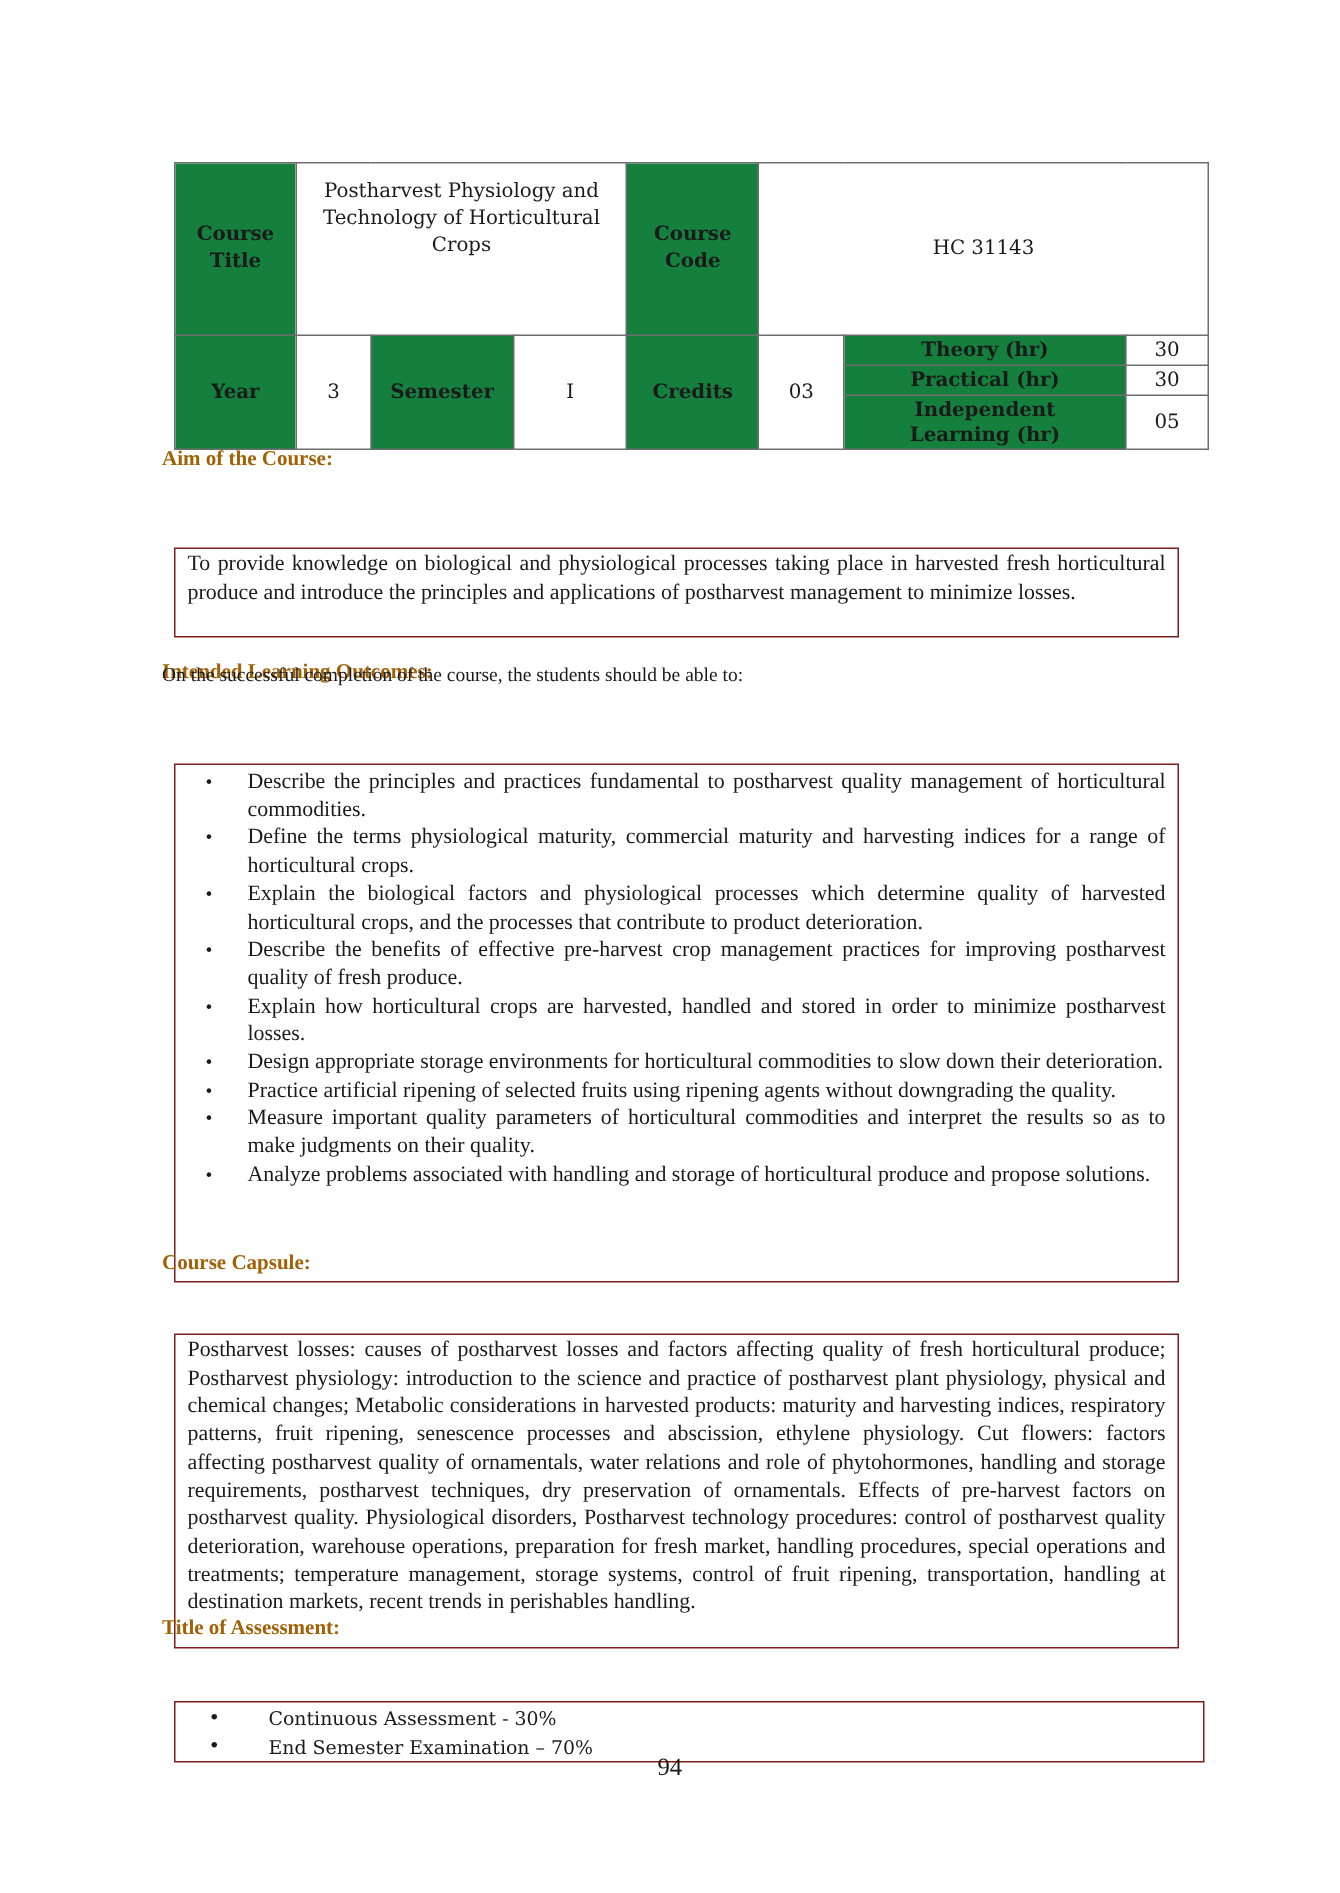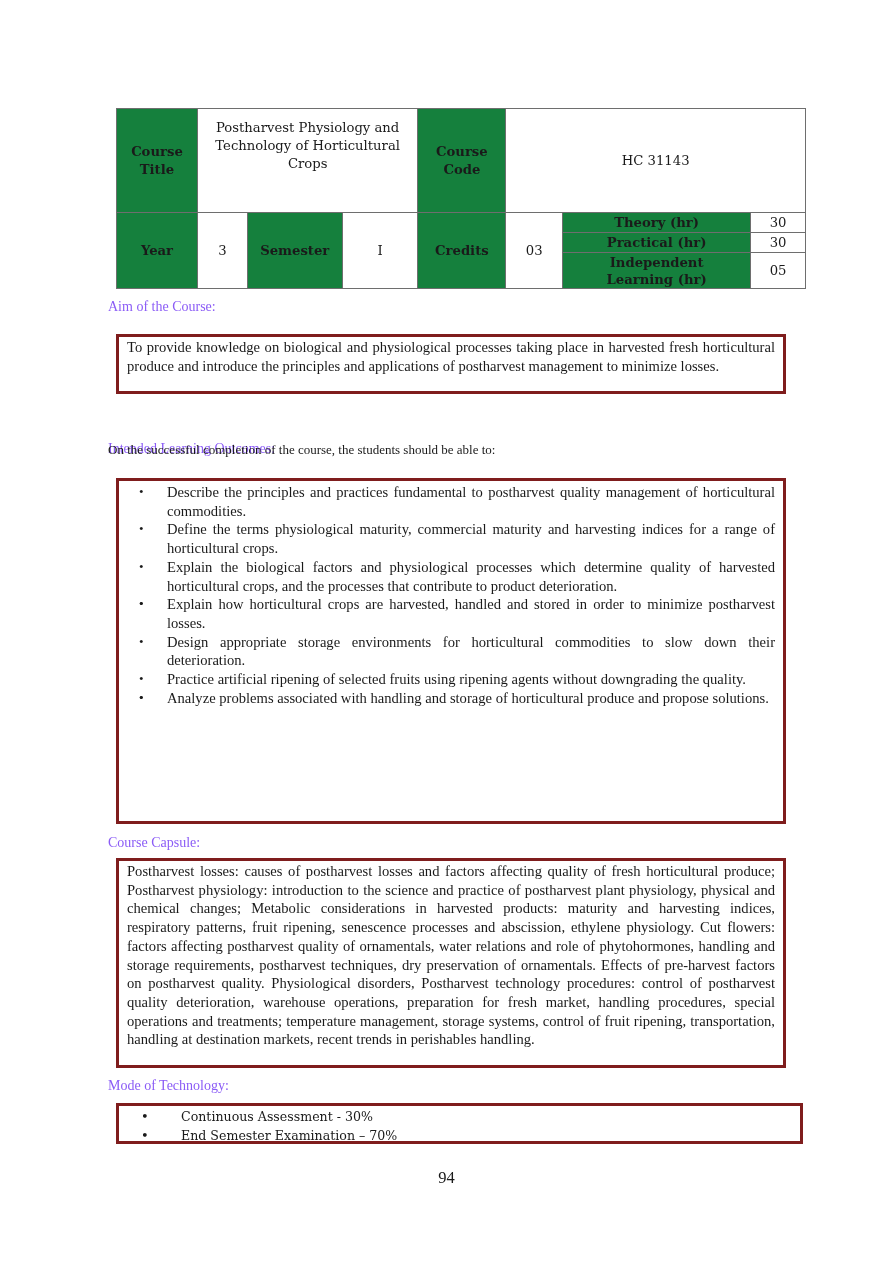--- a/index.html
+++ b/index.html
@@ -22,32 +22,33 @@
     }
     table.info td.lbl { background: #15803d; font-weight: bold; }
     table.info td.val { background: #ffffff; }
     table.info tr.r1 td { height: 92px; }
     table.info tr.r2a td { height: 19px; }
     table.info tr.r2b td { height: 19px; }
     table.info tr.r2c td { height: 35px; line-height: 17px; }
 
     
     .heading {
-      position: absolute; left: 108px; font-weight: normal; font-size: 14px;
-      font-family: "Liberation Serif", serif; color: #8b5cf6;
+      position: absolute; left: 108px; font-weight: bold; font-size: 14px;
+      font-family: "Liberation Serif", serif; color: #a16207;
     }
     .plain {
       position: absolute; left: 108px; font-size: 13px;
       font-family: "Liberation Serif", serif; color: #1a1a1a;
     }
 
     .box {
-      position: absolute; border: 3px solid #7f1d1d; box-sizing: border-box;
+      position: absolute; border: 1px solid #7f1d1d; box-sizing: border-box;
       font-family: "Liberation Serif", serif; font-size: 14.6px; line-height: 18.7px;
       text-align: justify;
+      margin-top: 31px;
     }
     .aim { left: 116px; top: 334px; width: 670px; height: 60px; padding: 1px 8px 0 8px; }
     .capsule { left: 116px; top: 858px; width: 670px; height: 210px; padding: 1px 8px 0 8px; }
 
     .ilo { left: 116px; top: 478px; width: 670px; height: 346px; padding: 2px 8px 0 0; }
     .ilo ul { margin: 0; padding: 0; list-style: none; }
     .ilo li { position: relative; padding-left: 48px; margin: 0; }
     .ilo li .bullet { position: absolute; left: 20px; top: 0; font-size: 13px; }
 
     .assess { left: 116px; top: 1103px; width: 687px; height: 41px; padding: 1px 8px 0 0;
@@ -73,21 +74,21 @@
         <col style="width:95px">
         <col style="width:76px">
       <col style="width:88px">
         <col style="width:57px">
         <col style="width:188px">
         <col style="width:55px">
     </colgroup>
     <tbody>
         <tr class="r1">
       <td class="lbl">Course Title</td>
-      <td class="val" colspan="3" style="vertical-align:top;padding:10px 14px 1px 14px;">Postharvest Physiology and Technology of Horticultural Crops</td>
+      <td class="val" colspan="3" style="vertical-align:top;padding:10px 14px 12px 14px;">Postharvest Physiology and Technology of Horticultural Crops</td>
       <td class="lbl">Course Code</td>
       <td class="val" colspan="3">HC 31143</td>
     </tr>
     <tr class="r2a">
       <td class="lbl" rowspan="3">Year</td>
       <td class="val" rowspan="3">3</td>
       <td class="lbl" rowspan="3">Semester</td>
       <td class="val" rowspan="3">I</td>
       <td class="lbl" rowspan="3">Credits</td>
       <td class="val" rowspan="3">03</td>
@@ -109,33 +110,33 @@
   <div class="box aim">To provide knowledge on biological and physiological processes taking place in harvested fresh horticultural produce and introduce the principles and applications of postharvest management to minimize losses.</div>
 
   <div class="heading" style="top:413px;margin-top:28px;">Intended Learning Outcomes:</div>
   <div class="plain" style="top:442px;">On the successful completion of the course, the students should be able to:</div>
 
   <div class="box ilo">
     <ul>
       <li><span class="bullet">•</span><span>Describe the principles and practices fundamental to postharvest quality management of horticultural commodities.</span></li>
       <li><span class="bullet">•</span><span>Define the terms physiological maturity, commercial maturity and harvesting indices for a range of horticultural crops.</span></li>
       <li><span class="bullet">•</span><span>Explain the biological factors and physiological processes which determine quality of harvested horticultural crops, and the processes that contribute to product deterioration.</span></li>
-      <li><span class="bullet">•</span></li>
+      <li><span class="bullet">•</span><span>Describe the benefits of effective pre-harvest crop management practices for improving postharvest quality of fresh produce.</span></li>
       <li><span class="bullet">•</span><span>Explain how horticultural crops are harvested, handled and stored in order to minimize postharvest losses.</span></li>
       <li><span class="bullet">•</span><span>Design appropriate storage environments for horticultural commodities to slow down their deterioration.</span></li>
       <li><span class="bullet">•</span><span>Practice artificial ripening of selected fruits using ripening agents without downgrading the quality.</span></li>
-      <li><span class="bullet">•</span></li>
+      <li><span class="bullet">•</span><span>Measure important quality parameters of horticultural commodities and interpret the results so as to make judgments on their quality.</span></li>
       <li><span class="bullet">•</span><span>Analyze problems associated with handling and storage of horticultural produce and propose solutions.</span></li>
     </ul>
   </div>
 
   <div class="heading" style="top:835px;">Course Capsule:</div>
   <div class="box capsule">Postharvest losses: causes of postharvest losses and factors affecting quality of fresh horticultural produce; Postharvest physiology: introduction to the science and practice of postharvest plant physiology, physical and chemical changes; Metabolic considerations in harvested products: maturity and harvesting indices, respiratory patterns, fruit ripening, senescence processes and abscission, ethylene physiology. Cut flowers: factors affecting postharvest quality of ornamentals, water relations and role of phytohormones, handling and storage requirements, postharvest techniques, dry preservation of ornamentals. Effects of pre-harvest factors on postharvest quality. Physiological disorders, Postharvest technology procedures: control of postharvest quality deterioration, warehouse operations, preparation for fresh market, handling procedures, special operations and treatments; temperature management, storage systems, control of fruit ripening, transportation, handling at destination markets, recent trends in perishables handling.</div>
 
-  <div class="heading" style="top:1078px;">Mode of Technology:</div>
+  <div class="heading" style="top:1078px;">Title of Assessment:</div>
   <div class="box assess">
     <ul>
       <li><span class="bullet">•</span><span>Continuous Assessment - 30%</span></li>
       <li><span class="bullet">•</span><span>End Semester Examination – 70%</span></li>
     </ul>
   </div>
 
   <div class="pagenum">94</div>
 </div>
 

